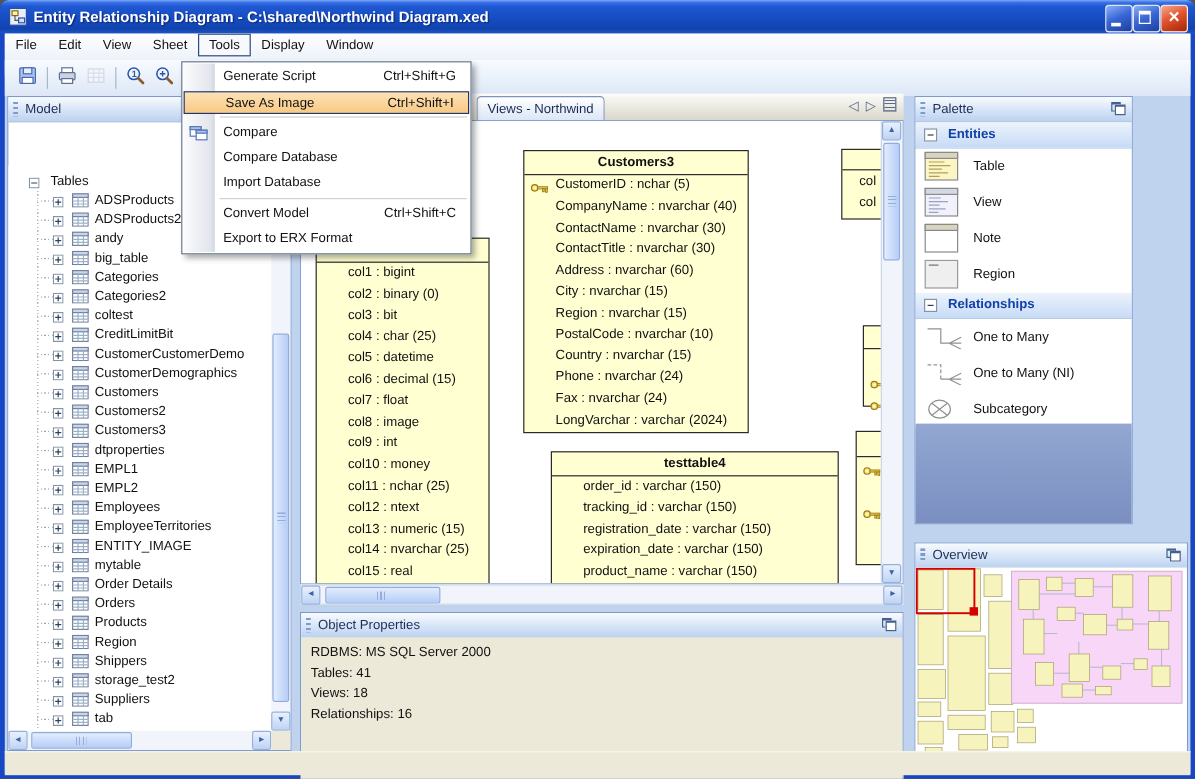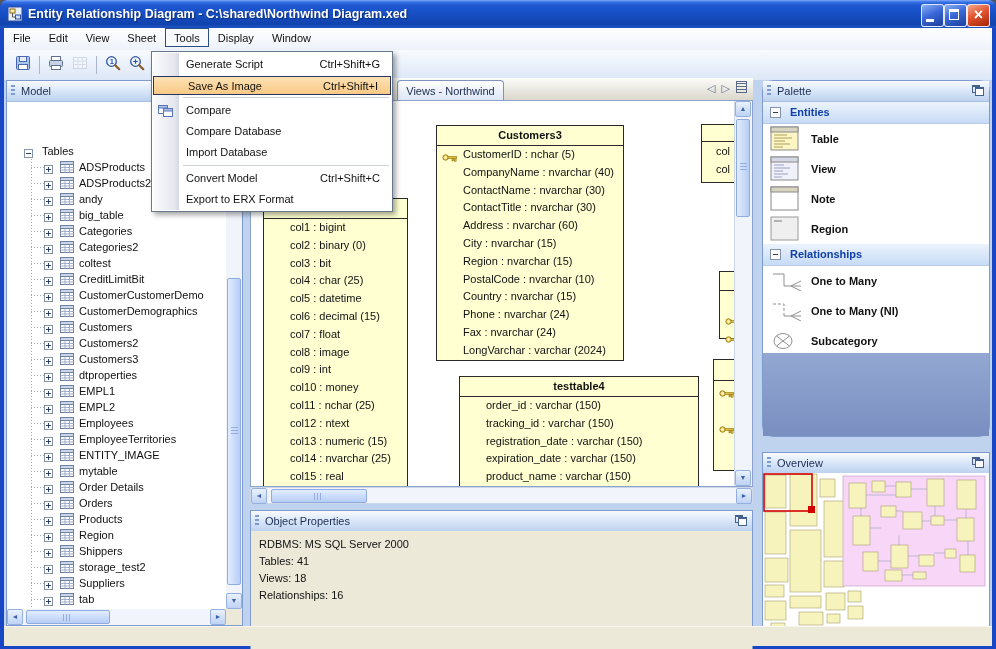--- a/index.html
+++ b/index.html
@@ -93,21 +93,21 @@
   .op-line{line-height:17px;}
   
   .section-header{position:relative;height:21px;line-height:21px;padding-left:27px;font-weight:bold;color:#1040a8;
     background:linear-gradient(#ecf3fc,#c7dbf6);border-bottom:1px solid #b8cce8;}
   .collapse-box{position:absolute;left:7px;top:5px;width:11px;height:11px;box-sizing:border-box;
     background:#fff;border:1px solid #8494a8;}
   .collapse-box::after{content:"";position:absolute;left:2px;top:4px;width:5px;height:1px;background:#30405c;}
   .p-item{position:relative;height:30px;background:#fff;}
   .p-icon{position:absolute;left:7px;top:2px;}
   .p-icon.rel{top:5px;}
-  .p-label{position:absolute;left:48px;line-height:30px;font-weight:bold;}
+  .p-label{position:absolute;left:48px;line-height:30px;}
   .palette-fill{position:absolute;left:0;right:0;bottom:0;background:linear-gradient(#93a7d2,#7a8fc0);}
   
   .popup{position:absolute;left:147px;top:23px;width:242px;height:161px;box-sizing:border-box;background:#fff;
     border:1px solid #68788c;z-index:300;box-shadow:3px 3px 5px rgba(0,0,0,.35);padding-top:2px;}
   .gutter{position:absolute;left:1px;top:1px;bottom:1px;width:26px;
     background:linear-gradient(90deg,#fbfbfc,#e3e6ed 85%,#d3d7e1);}
   .m-row{position:relative;height:21px;line-height:21px;padding-left:34px;z-index:1;}
   .m-row .sc{position:absolute;right:12px;}
   .m-row.hl{height:19px;line-height:19px;margin:1px 1px;box-sizing:border-box;
     background:linear-gradient(#fde2b5,#f9c985);border:1px solid #28355e;}
@@ -563,21 +563,21 @@
         <span class="float-icon"></span>
       </div>
       <div class="op-body">
           <div class="op-line">RDBMS: MS SQL Server 2000</div>
           <div class="op-line">Tables: 41</div>
           <div class="op-line">Views: 18</div>
           <div class="op-line">Relationships: 16</div>
         </div>
     </div>
 
-    <div class="panel" style="left:758px;top:52px;width:228px;height:357px;border-radius:11px;">
+    <div class="panel" style="left:758px;top:52px;width:182px;height:357px;">
       <div class="panel-header">
         <span class="grip"></span>
         <span>Palette</span>
         <span class="float-icon"></span>
       </div>
       <div>
           <div class="section-header"><span class="collapse-box"></span><span>Entities</span></div>
           <div class="p-item">
             <span class="p-icon"><svg width="32" height="26">
                 <rect x="1" y="1" width="27" height="23" fill="#fbf6c3" stroke="#8a8a8a"></rect>

